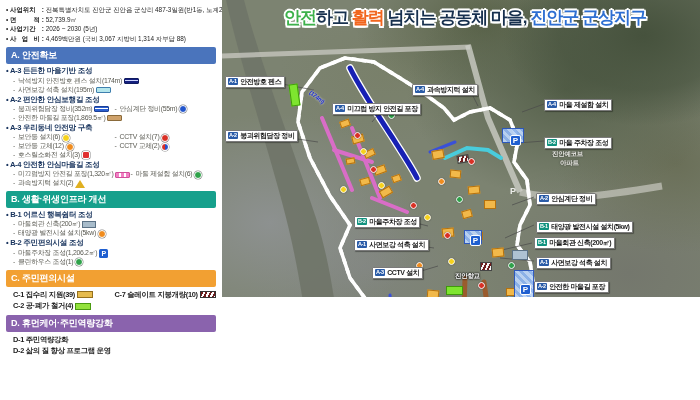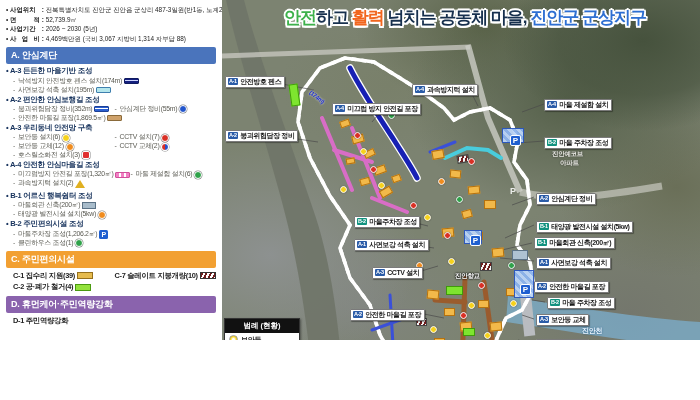--- a/index.html
+++ b/index.html
@@ -48,21 +48,21 @@
   .sw-stair { background:#2255cc; }
   .sw-solar { background:#f08c1e; }
   .sw-snowbox { background:#2fa24a; }
   .sw-clean { background:#2fa24a; }
   .sw-tri { width:0; height:0; border-left:5px solid transparent; border-right:5px solid transparent;
     border-bottom:8px solid #e0b020; position:relative; }
   .sw-pk { width:9px; height:9px; background:#1f5fd0; color:#fff; font-size:7px; font-weight:bold;
     text-align:center; line-height:9px; border-radius:1.5px; }
 
   
-  #map { position:relative; width:478px; height:340px; overflow:hidden;
+  #map { position:relative; width:478px; height:297px; overflow:hidden;
     background:
       radial-gradient(140px 90px at 88% 12%, #46523d 0%, #46523daa 60%, transparent 100%),
       radial-gradient(160px 110px at 72% 30%, #55604a 0%, transparent 100%),
       radial-gradient(120px 90px at 95% 55%, #6a6f58 0%, transparent 100%),
       radial-gradient(150px 110px at 10% 75%, #8d9190 0%, transparent 100%),
       radial-gradient(120px 80px at 30% 90%, #80847e 0%, transparent 100%),
       radial-gradient(130px 80px at 55% 8%, #5a6349 0%, transparent 100%),
       radial-gradient(110px 70px at 35% 25%, #79806a 0%, transparent 100%),
       radial-gradient(170px 120px at 85% 92%, #74776d 0%, transparent 100%),
       #7c8371; padding-left: 48px; }
@@ -119,21 +119,21 @@
 
   <div id="left-panel">
     <div class="info-block" id="info-block">
         <div class="info-row"><span class="info-label">사업위치</span><span class="info-sep"> : </span><span>전북특별자치도 진안군 진안읍 군상리 487-3일원(반1동, 노계2동)</span></div>
         <div class="info-row"><span class="info-label">면 적</span><span class="info-sep"> : </span><span>52,739.9㎡</span></div>
         <div class="info-row"><span class="info-label">사업기간</span><span class="info-sep"> : </span><span>2026 ~ 2030 (5년)</span></div>
         <div class="info-row"><span class="info-label">사 업 비</span><span class="info-sep"> : </span><span>4,469백만원 (국비 3,067  지방비 1,314  자부담 88)</span></div>
       </div>
     <div id="sections-root">
         <div class="section">
-          <div class="sec-header" style="background: rgb(74, 116, 188);">A. 안심계단</div>
+          <div class="sec-header" style="background: rgb(74, 116, 188);">A. 안전확보</div>
           <div class="grp-title">A-3 든든한 마을기반 조성</div>
           <div class="row">
             <div class="item dash">
               <span>낙석방지 안전방호 펜스 설치(174m)</span>
               <span class="sw sw-bar sw-fence-bar"></span>
             </div>
           </div>
           <div class="row">
             <div class="item dash">
               <span>사면보강 석축 설치(195m)</span>
@@ -196,20 +196,21 @@
             </div>
           </div>
           <div class="row">
             <div class="item dash">
               <span>과속방지턱 설치(2)</span>
               <span class="sw sw-tri"></span>
             </div>
           </div>
         </div>
         <div class="section">
+          <div class="sec-header" style="background: rgb(22, 160, 140);">B. 생활·위생인프라 개선</div>
           <div class="grp-title">B-1 어르신 행복쉼터 조성</div>
           <div class="row">
             <div class="item dash">
               <span>마을회관 신축(200㎡)</span>
               <span class="sw sw-hall"></span>
             </div>
           </div>
           <div class="row">
             <div class="item dash">
               <span>태양광 발전시설 설치(5kw)</span>
@@ -247,20 +248,25 @@
               <span>C-2 공·폐가 철거(4)</span>
               <span class="sw sw-c2"></span>
             </div>
           </div>
         </div>
         <div class="section">
           <div class="sec-header" style="background: rgb(138, 99, 173);">D. 휴먼케어·주민역량강화</div>
           <div class="row">
             <div class="item plain">
               <span>D-1 주민역량강화</span>
+            </div>
+          </div>
+          <div class="row">
+            <div class="item plain">
+              <span>D-2 삶의 질 향상 프로그램 운영</span>
             </div>
           </div>
         </div>
       </div>
   </div>
 
   <div id="map">
     <svg width="478" height="400" viewBox="0 0 478 400">
 
       <path d="M22,0 C38,62 68,140 94,218 C110,268 118,330 122,400 L92,400 C86,322 76,262 60,202 C44,142 18,62 4,0 Z" fill="#6f7468" opacity="0.9"></path>

